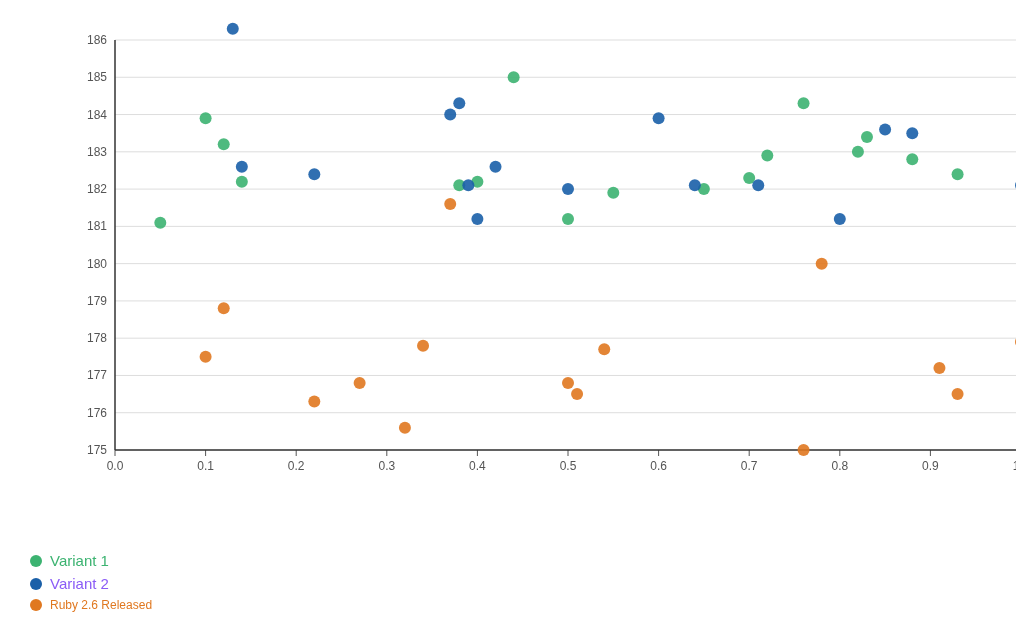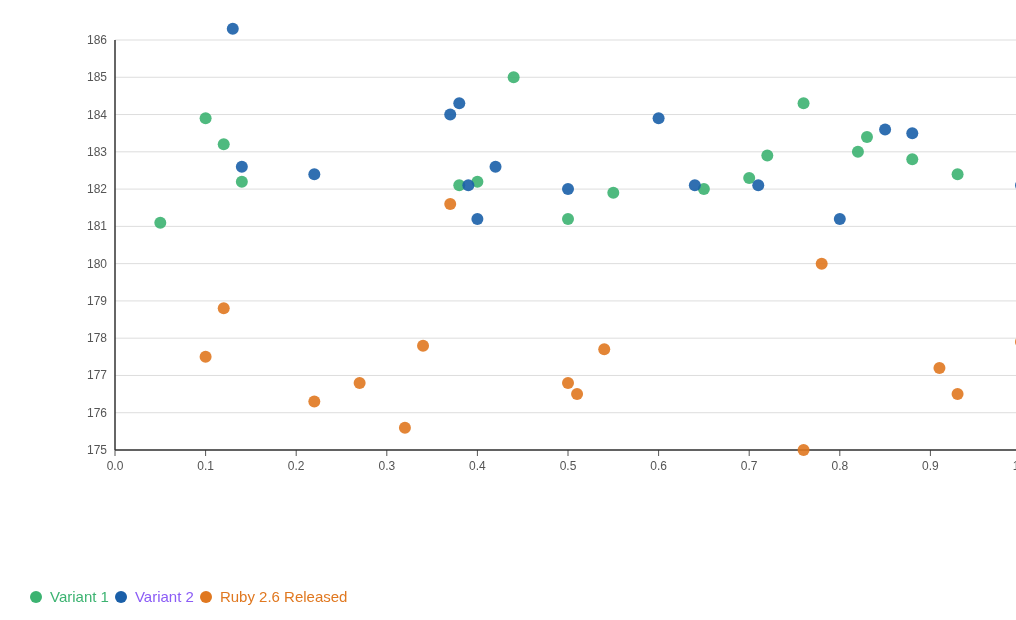--- a/index.html
+++ b/index.html
@@ -21,24 +21,24 @@
       width: 100%;
       height: 100%;
     }
     svg.chart-svg {
       width: 100%;
       height: 100%;
       overflow: visible;
     }
     .legend {
       position: absolute;
-      bottom: 15px;
+      bottom: 8px;
       left: 30px;
       display: flex;
-      flex-direction: row;
+      flex-direction: column;
       gap: 6px;
     }
     .legend-item {
       display: flex;
       align-items: center;
       gap: 8px;
       font-size: 15px;
     }
     .legend-dot {
       width: 12px;
@@ -155,16 +155,16 @@
       <div class="legend-item">
         <div class="legend-dot" style="background-color: rgb(60, 179, 113);"></div>
         <span style="color: rgb(60, 179, 113); font-size: 15px;">Variant 1</span>
       </div>
       <div class="legend-item">
         <div class="legend-dot" style="background-color: rgb(26, 95, 168);"></div>
         <span style="color: #8b5cf6; font-size: 15px;">Variant 2</span>
       </div>
       <div class="legend-item">
         <div class="legend-dot" style="background-color: rgb(224, 120, 32);"></div>
-        <span style="color: rgb(224, 120, 32); font-size: 15px;">Ruby 2.6 Released</span>
+        <span style="color: rgb(224, 120, 32); font-size: 12px;">Ruby 2.6 Released</span>
       </div>
     </div>
 </div>
 
 </body></html>

